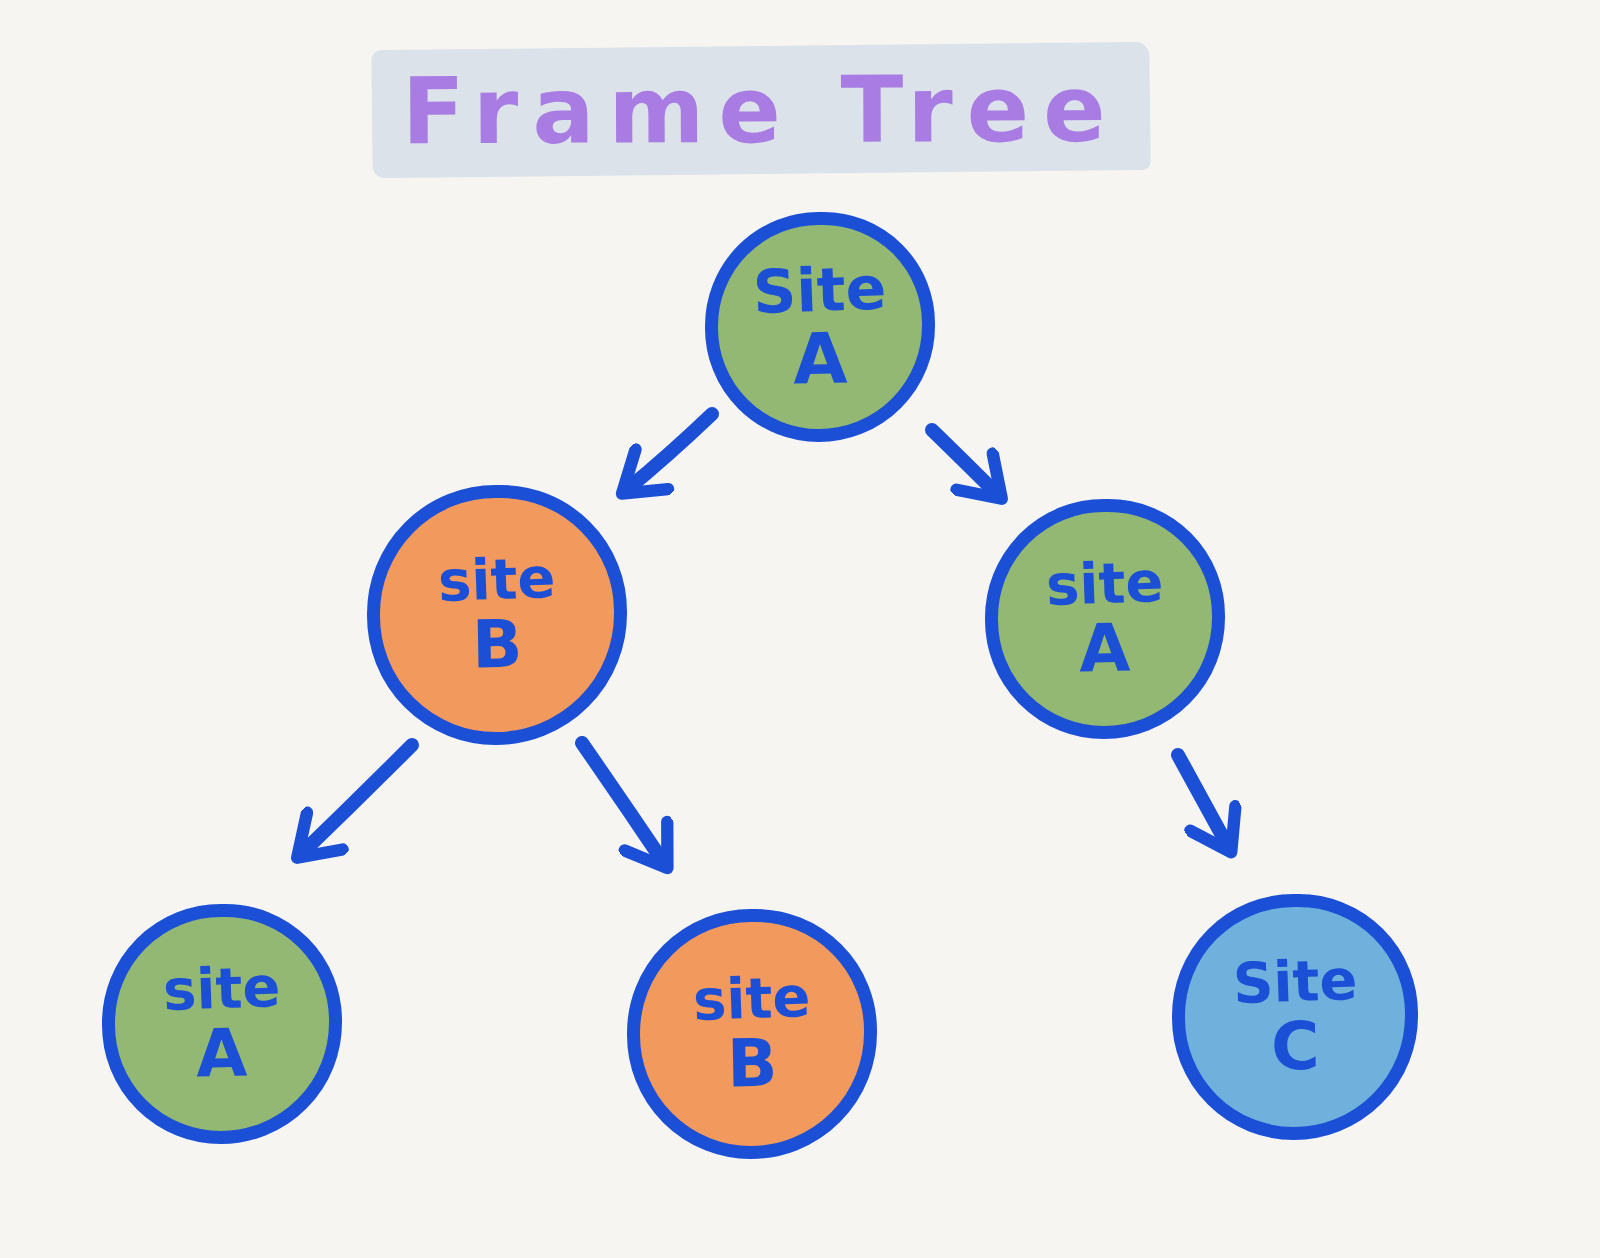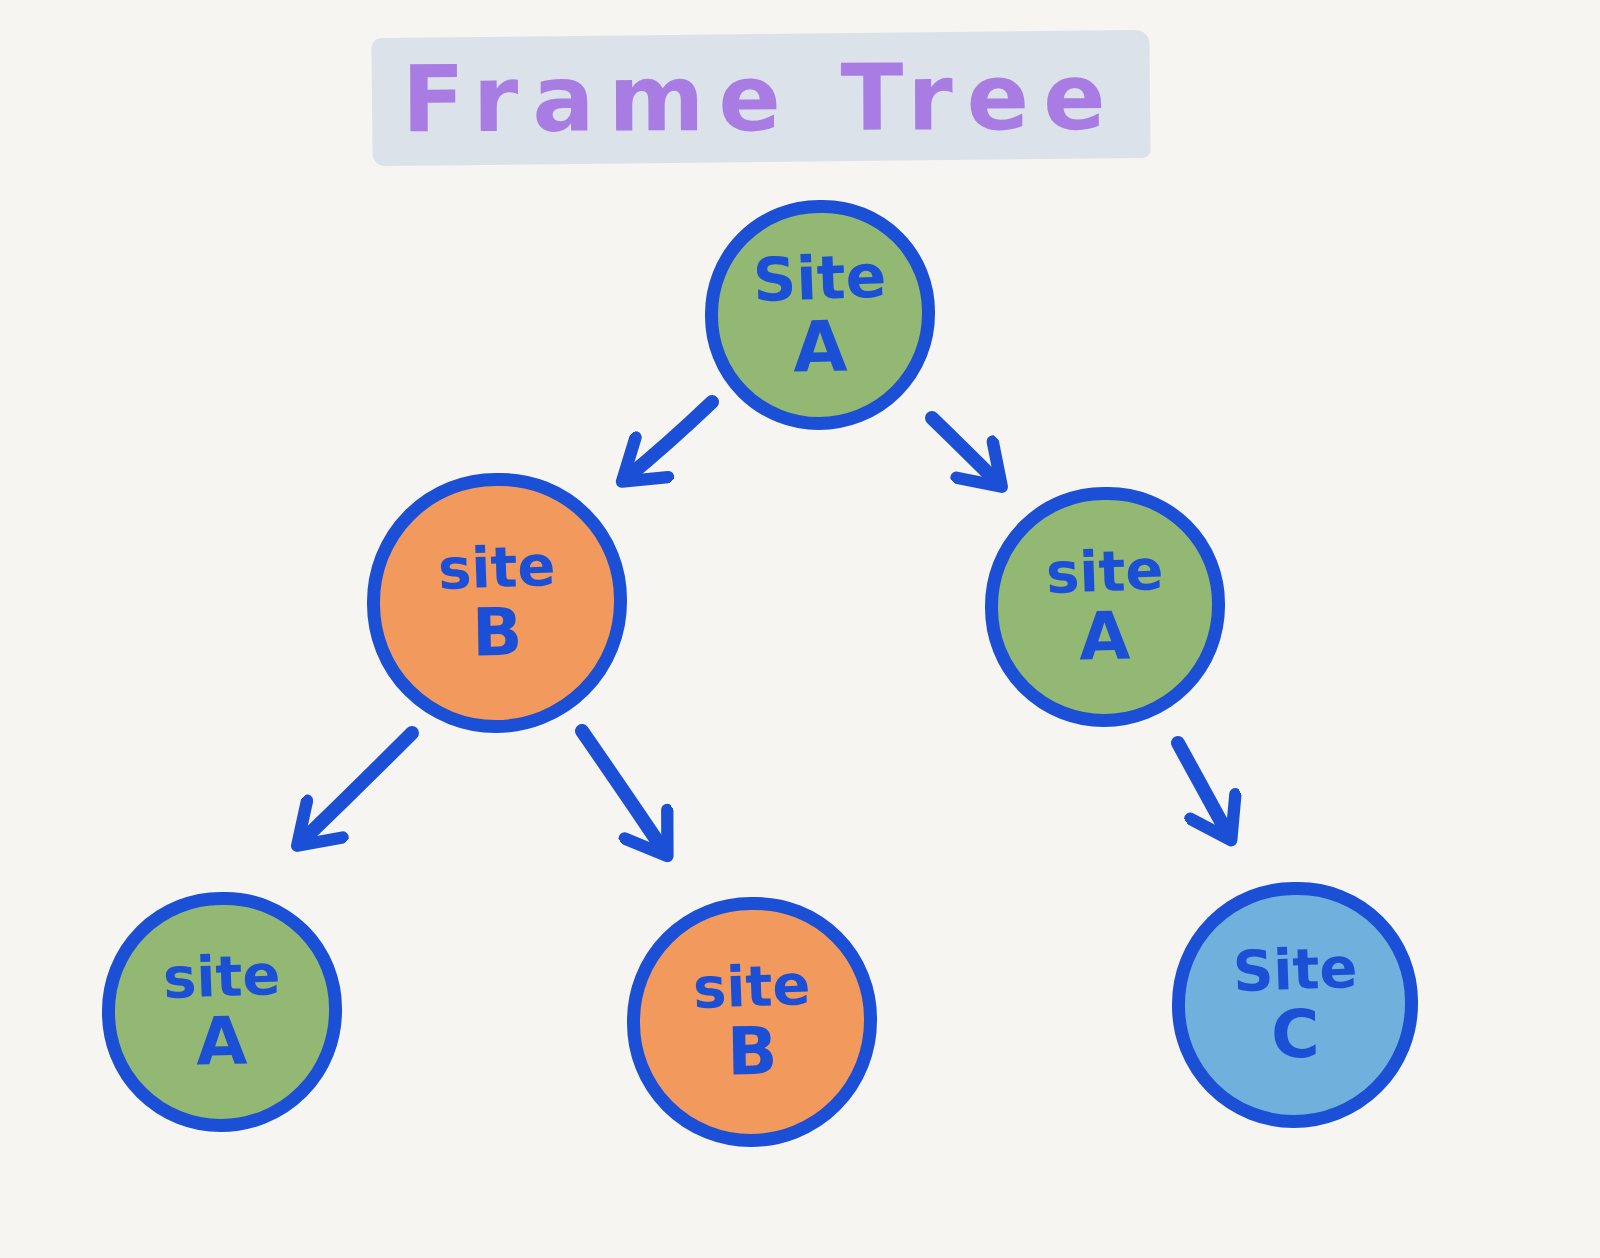--- a/index.html
+++ b/index.html
@@ -9,21 +9,21 @@
   body {
     width: 1600px;
     height: 1258px;
     background: #f6f5f2;
     font-family: "DejaVu Sans", sans-serif;
     overflow: hidden;
     position: relative;
   }
   .canvas {
     position: absolute;
-    left: 0; top: 0;
+    left: 0; top: 12px;
     width: 1600px;
     height: 958px;
   }
 
   
   .title-band {
     position: absolute;
     left: 372px;
     top: 34px;
     width: 778px;

